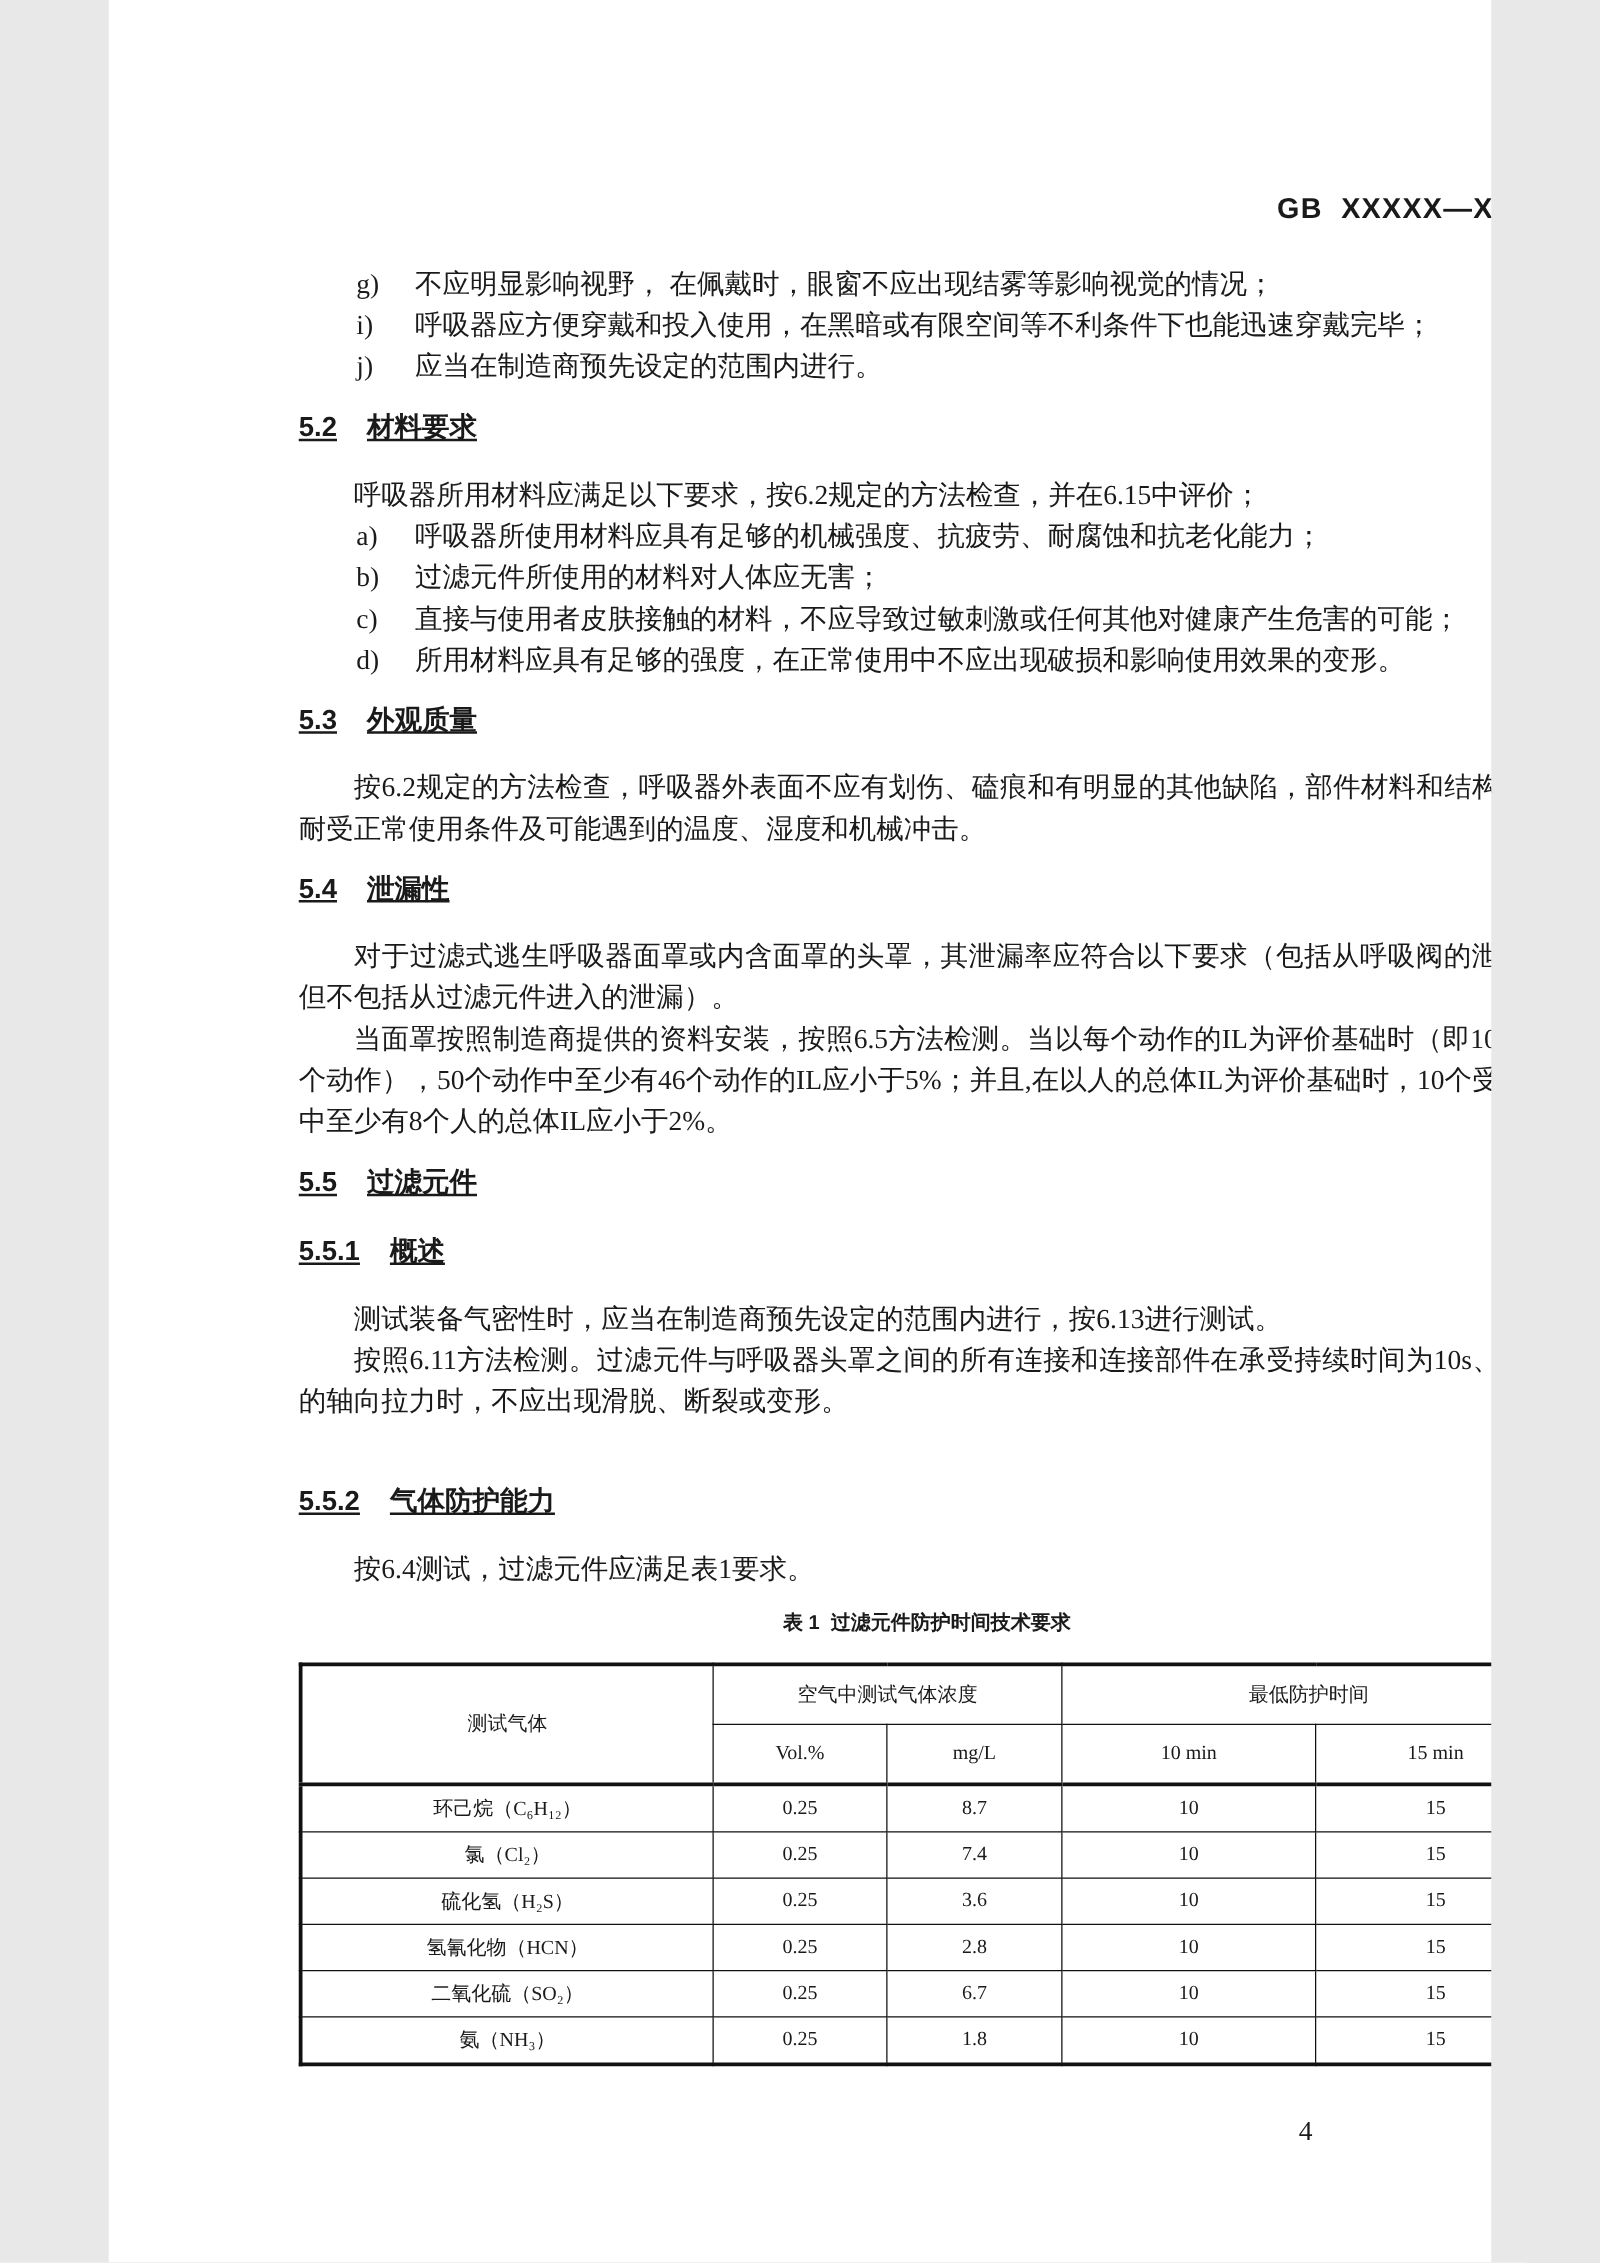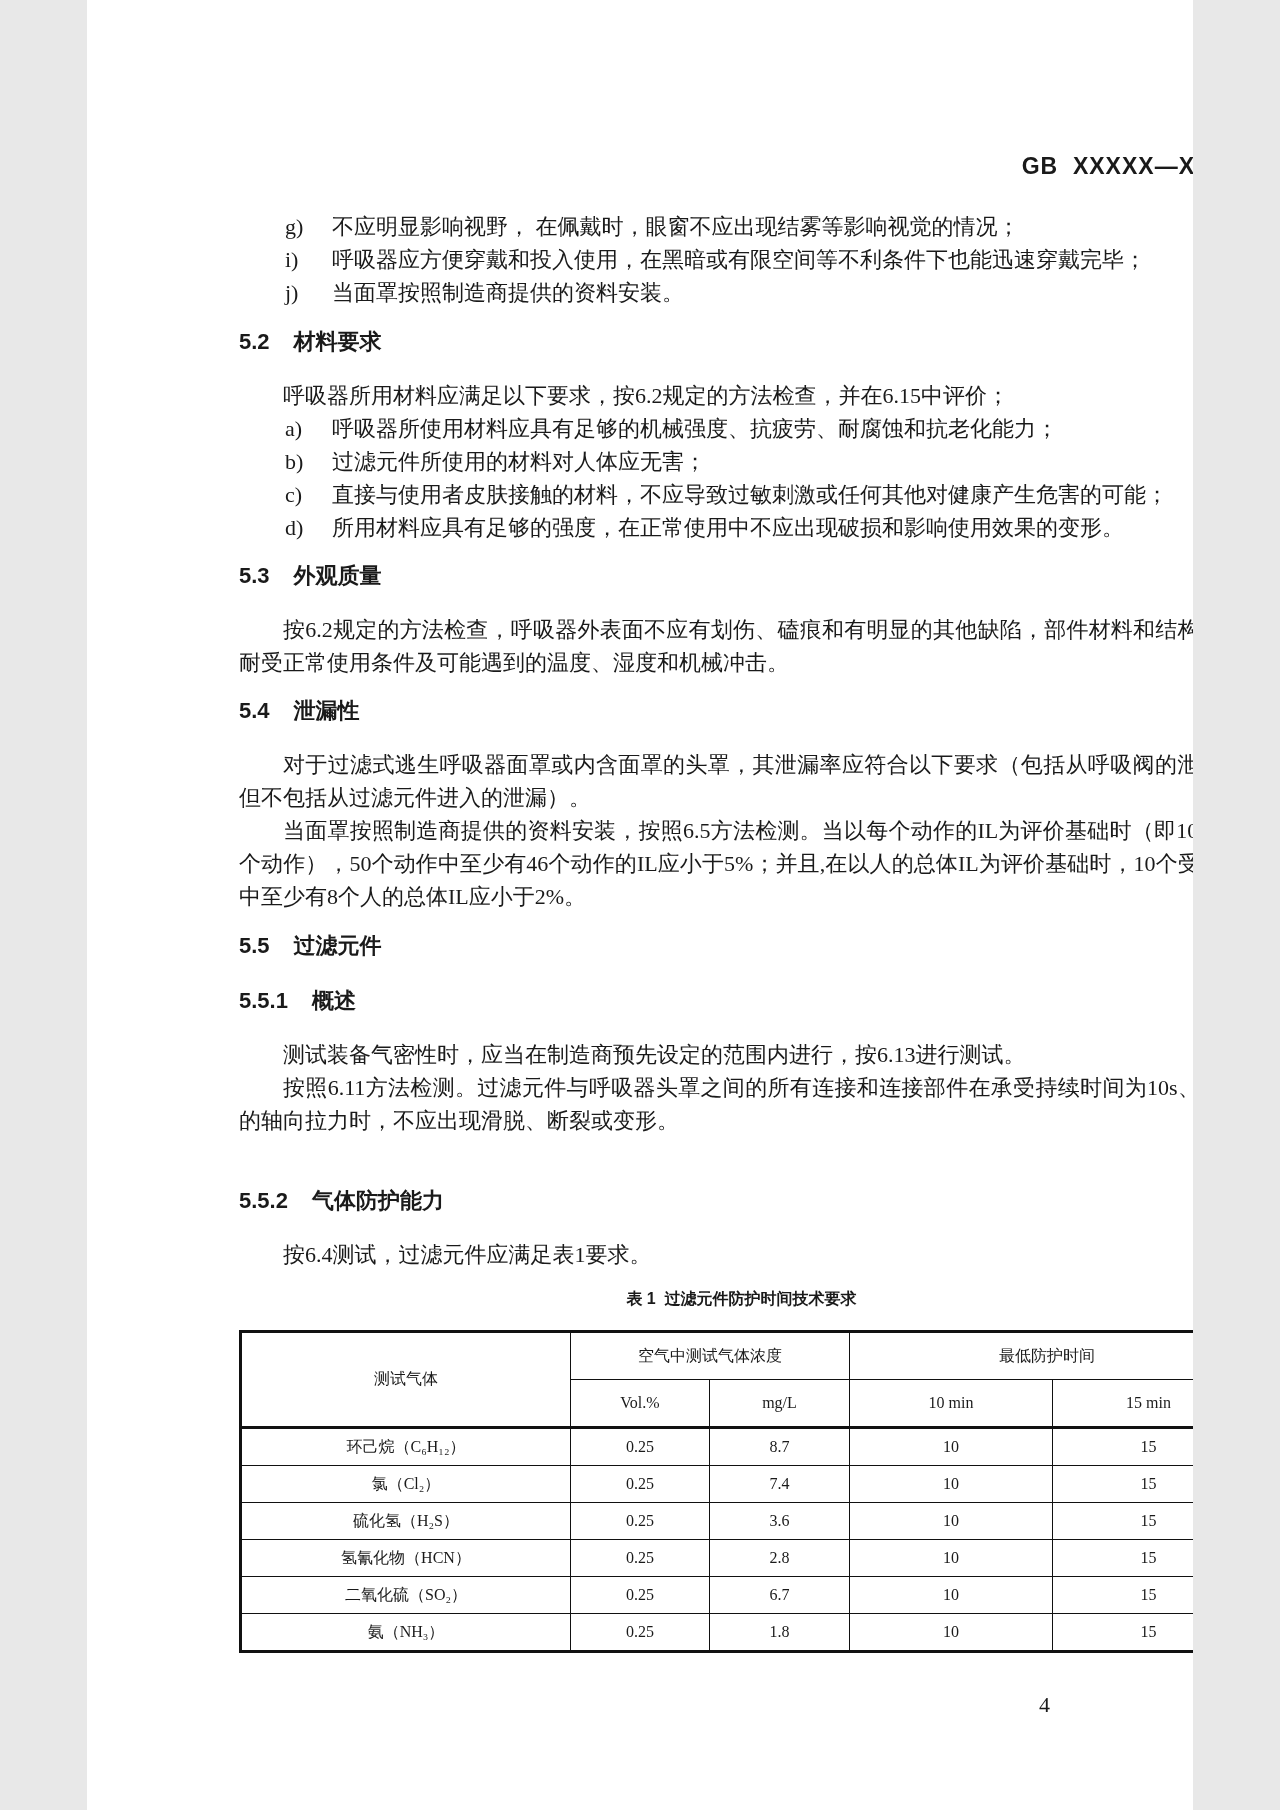--- a/index.html
+++ b/index.html
@@ -25,20 +25,21 @@
   .body-text{font-size:22px;line-height:33px;text-align:justify;}
   p.para{margin:0;text-indent:44px;}
   .list .li{display:flex;padding-left:46px;}
   .list .lbl{width:47px;flex:0 0 47px;}
   .list .txt{flex:1;}
   .heading{
     font-family:"Liberation Sans","DejaVu Sans",sans-serif;
     font-weight:bold;
     font-size:22px;line-height:25px;
     display:flex;
+    text-decoration:underline;
   }
   .heading .num{margin-right:24px;white-space:pre;}
   .tbl-caption{
     top:1286px;
     text-align:center;
     font-family:"Liberation Sans","DejaVu Sans",sans-serif;
     font-weight:bold;
     font-size:16px;line-height:26px;
     white-space:pre;
   }
@@ -77,21 +78,21 @@
     <div class="li">
       <span class="lbl">g)</span>
       <span class="txt">不应明显影响视野， 在佩戴时，眼窗不应出现结雾等影响视觉的情况；</span>
     </div>
     <div class="li">
       <span class="lbl">i)</span>
       <span class="txt">呼吸器应方便穿戴和投入使用，在黑暗或有限空间等不利条件下也能迅速穿戴完毕；</span>
     </div>
     <div class="li">
       <span class="lbl">j)</span>
-      <span class="txt">当面罩按照制造商提供的资料安装。</span>
+      <span class="txt">应当在制造商预先设定的范围内进行。</span>
     </div>
   </div>
 
   <div class="abs heading" style="top:329px;">
     <span class="num">5.2</span>
     <span class="ttl">材料要求</span>
   </div>
 
   <div class="abs body-text" style="top:379px;">
     <p class="para">呼吸器所用材料应满足以下要求，按6.2规定的方法检查，并在6.15中评价；</p>

